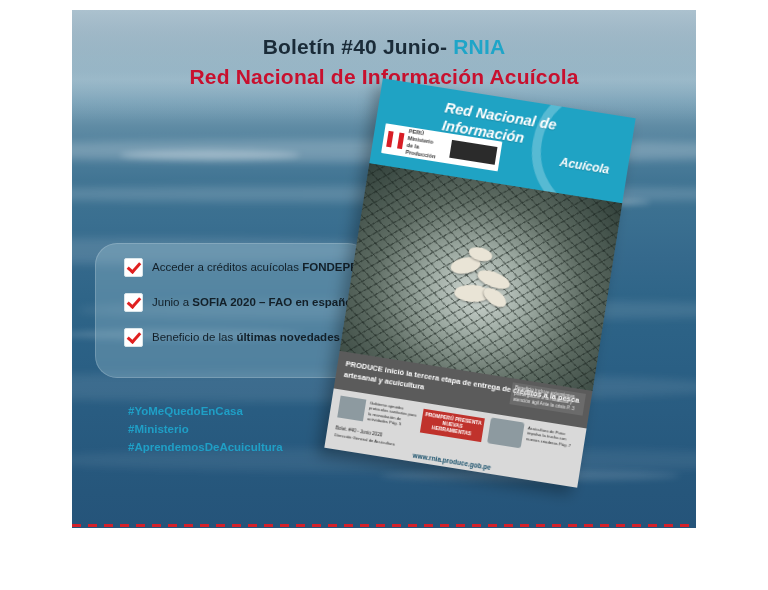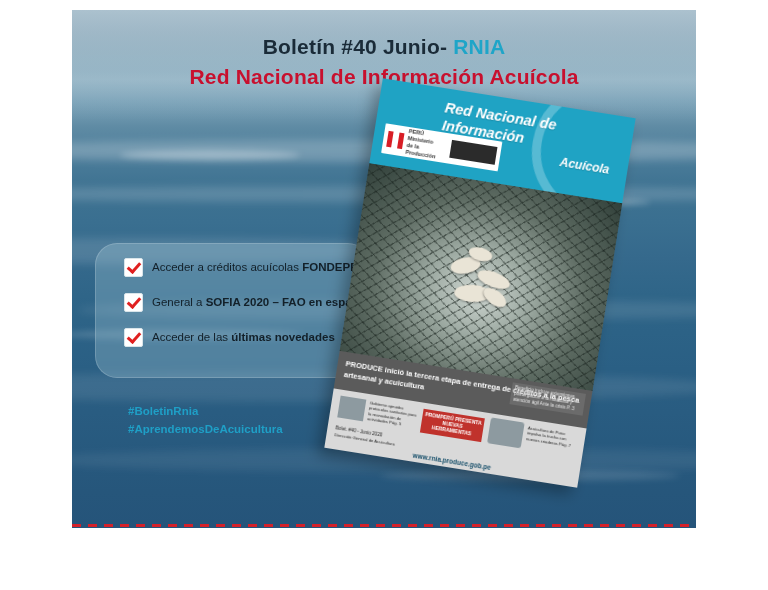--- a/index.html
+++ b/index.html
@@ -406,30 +406,31 @@
 
   <div class="glass"></div>
 
   <div class="bullets">
     <div class="bullet">
       <div class="check"></div>
       <div class="bullet-text"><span>Acceder a créditos acuícolas </span><b>FONDEPES</b></div>
     </div>
     <div class="bullet">
       <div class="check"></div>
-      <div class="bullet-text"><span>General a </span><b>SOFIA 2020 – FAO en español</b></div>
+      <div class="bullet-text"><span>Junio a </span><b>SOFIA 2020 – FAO en español</b></div>
     </div>
     <div class="bullet">
       <div class="check"></div>
-      <div class="bullet-text"><span>Acceder de las </span><b>últimas novedades</b></div>
+      <div class="bullet-text"><span>Beneficio de las </span><b>últimas novedades</b></div>
     </div>
   </div>
 
   <div class="hashtags">
-    <div>#BoletinRnia</div>
+    <div>#YoMeQuedoEnCasa</div>
+    <div>#Ministerio</div>
     <div>#AprendemosDeAcuicultura</div>
   </div>
 
   <div class="cover-wrap">
     <div class="cover-header">
       <div class="cover-title">
         <span>Red Nacional de Información</span>
         <span class="small">Acuícola</span>
       </div>
       <div class="cover-gov">

